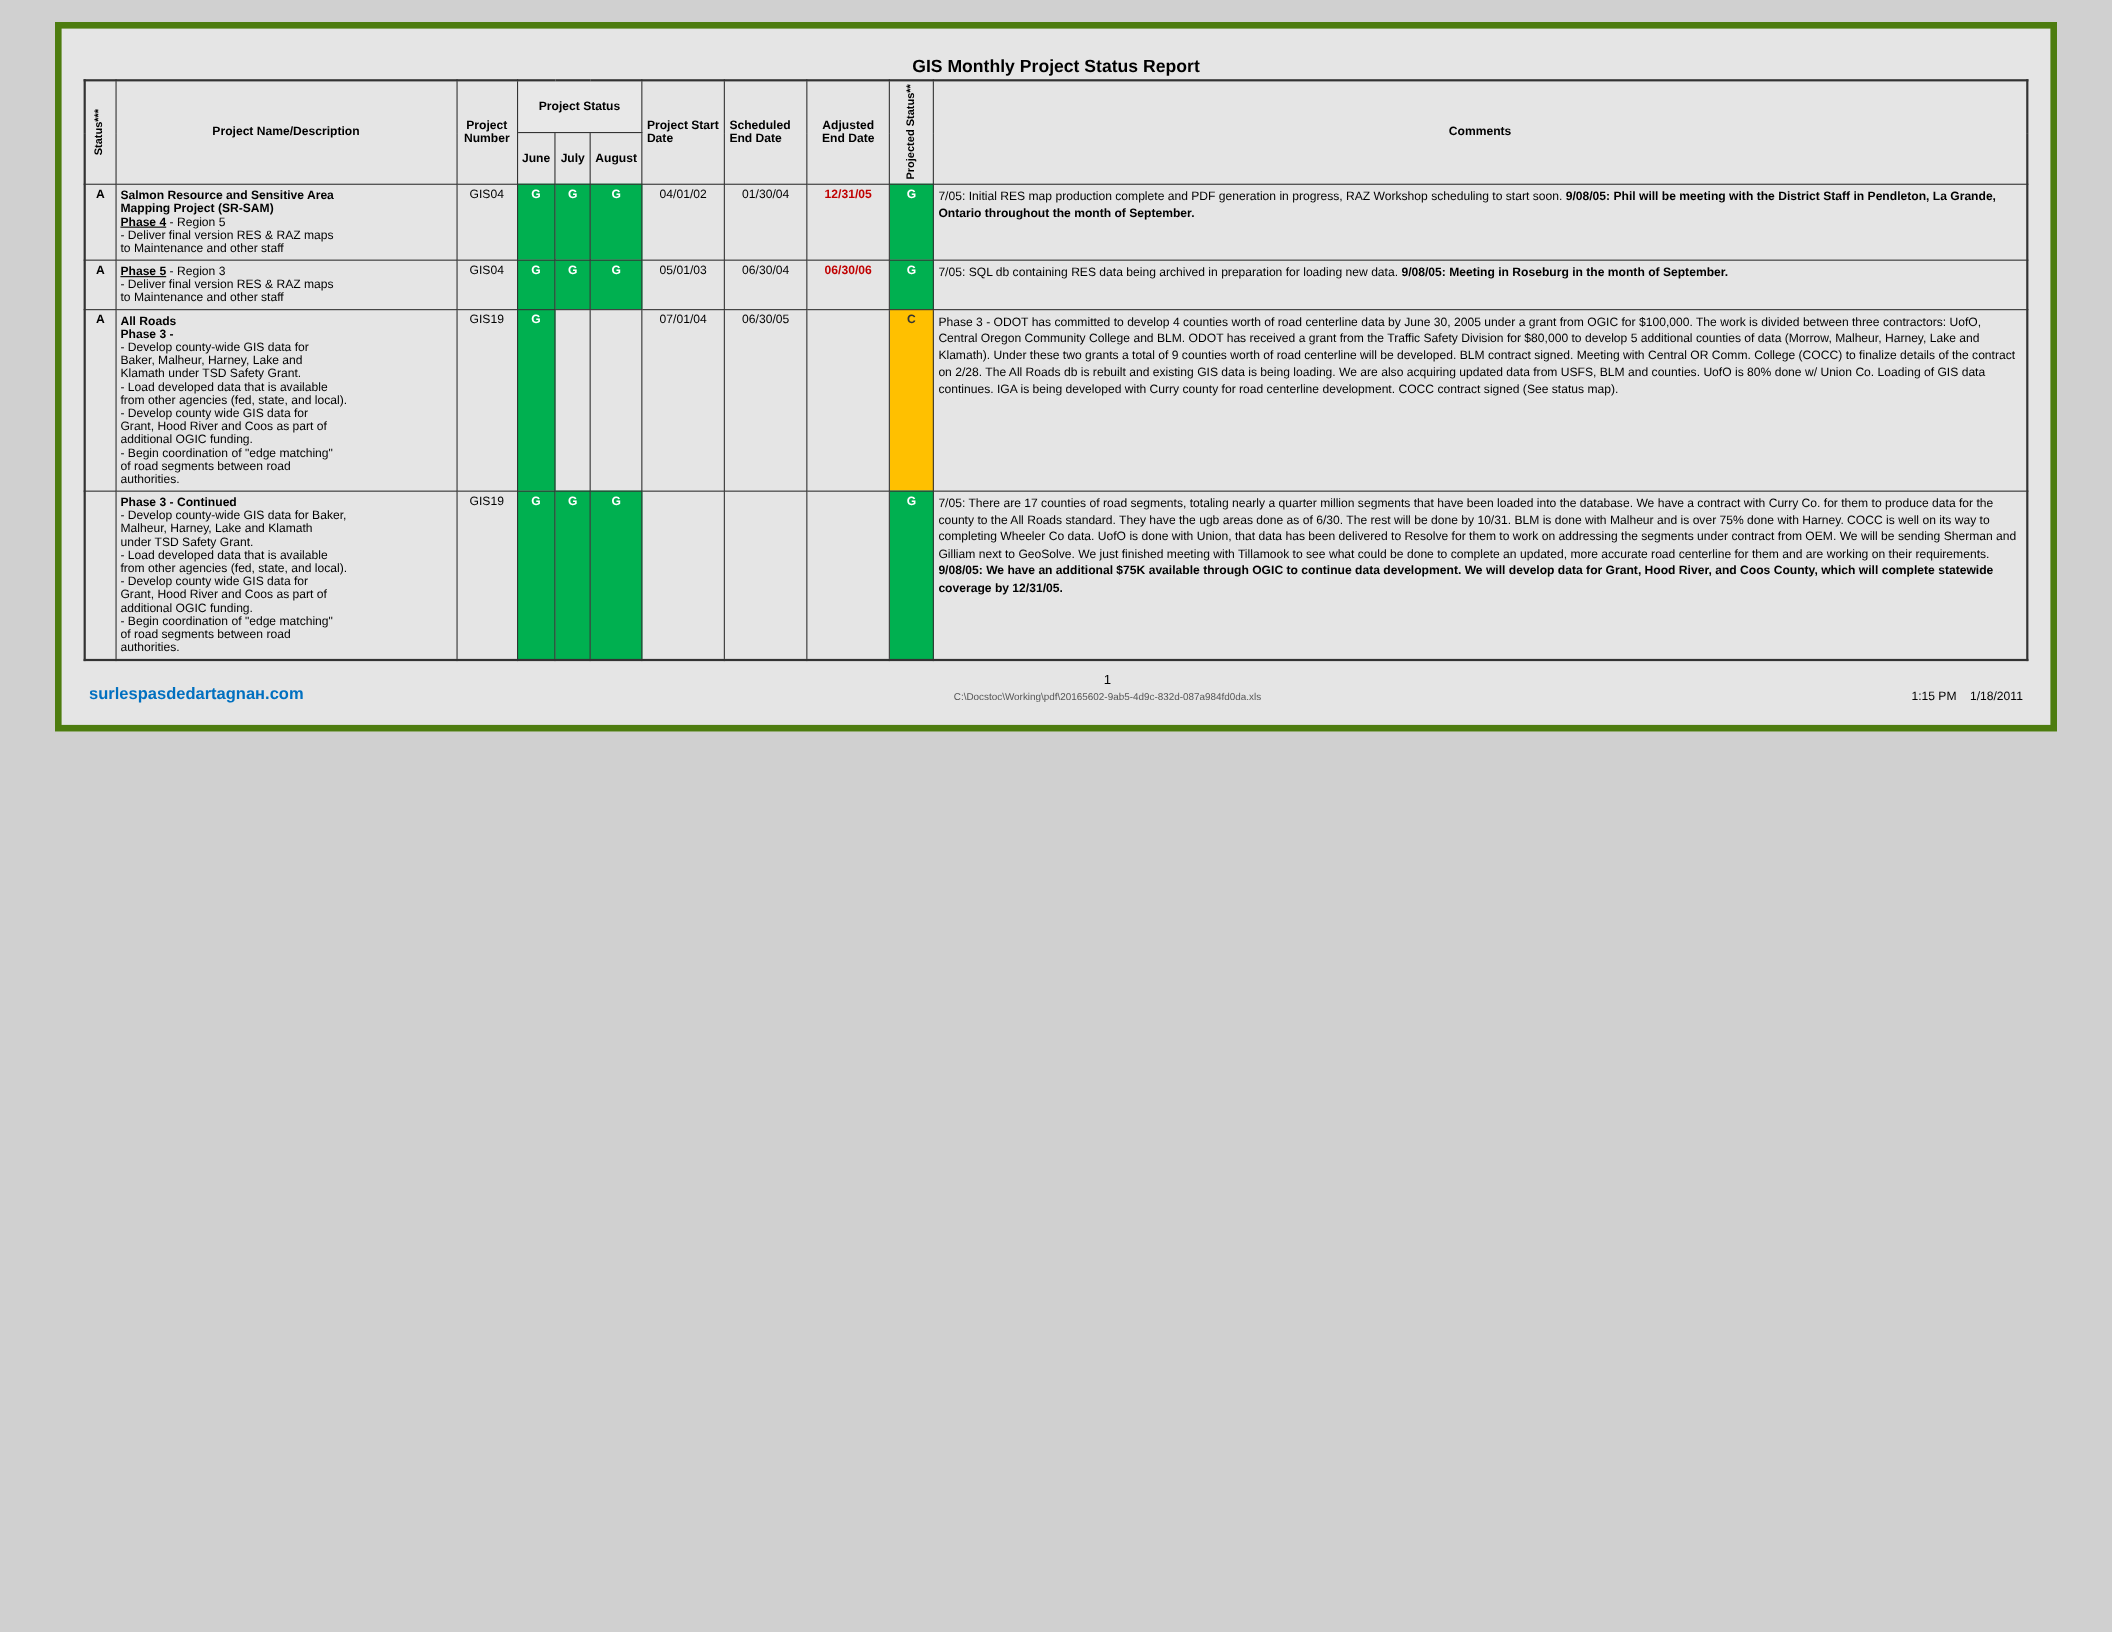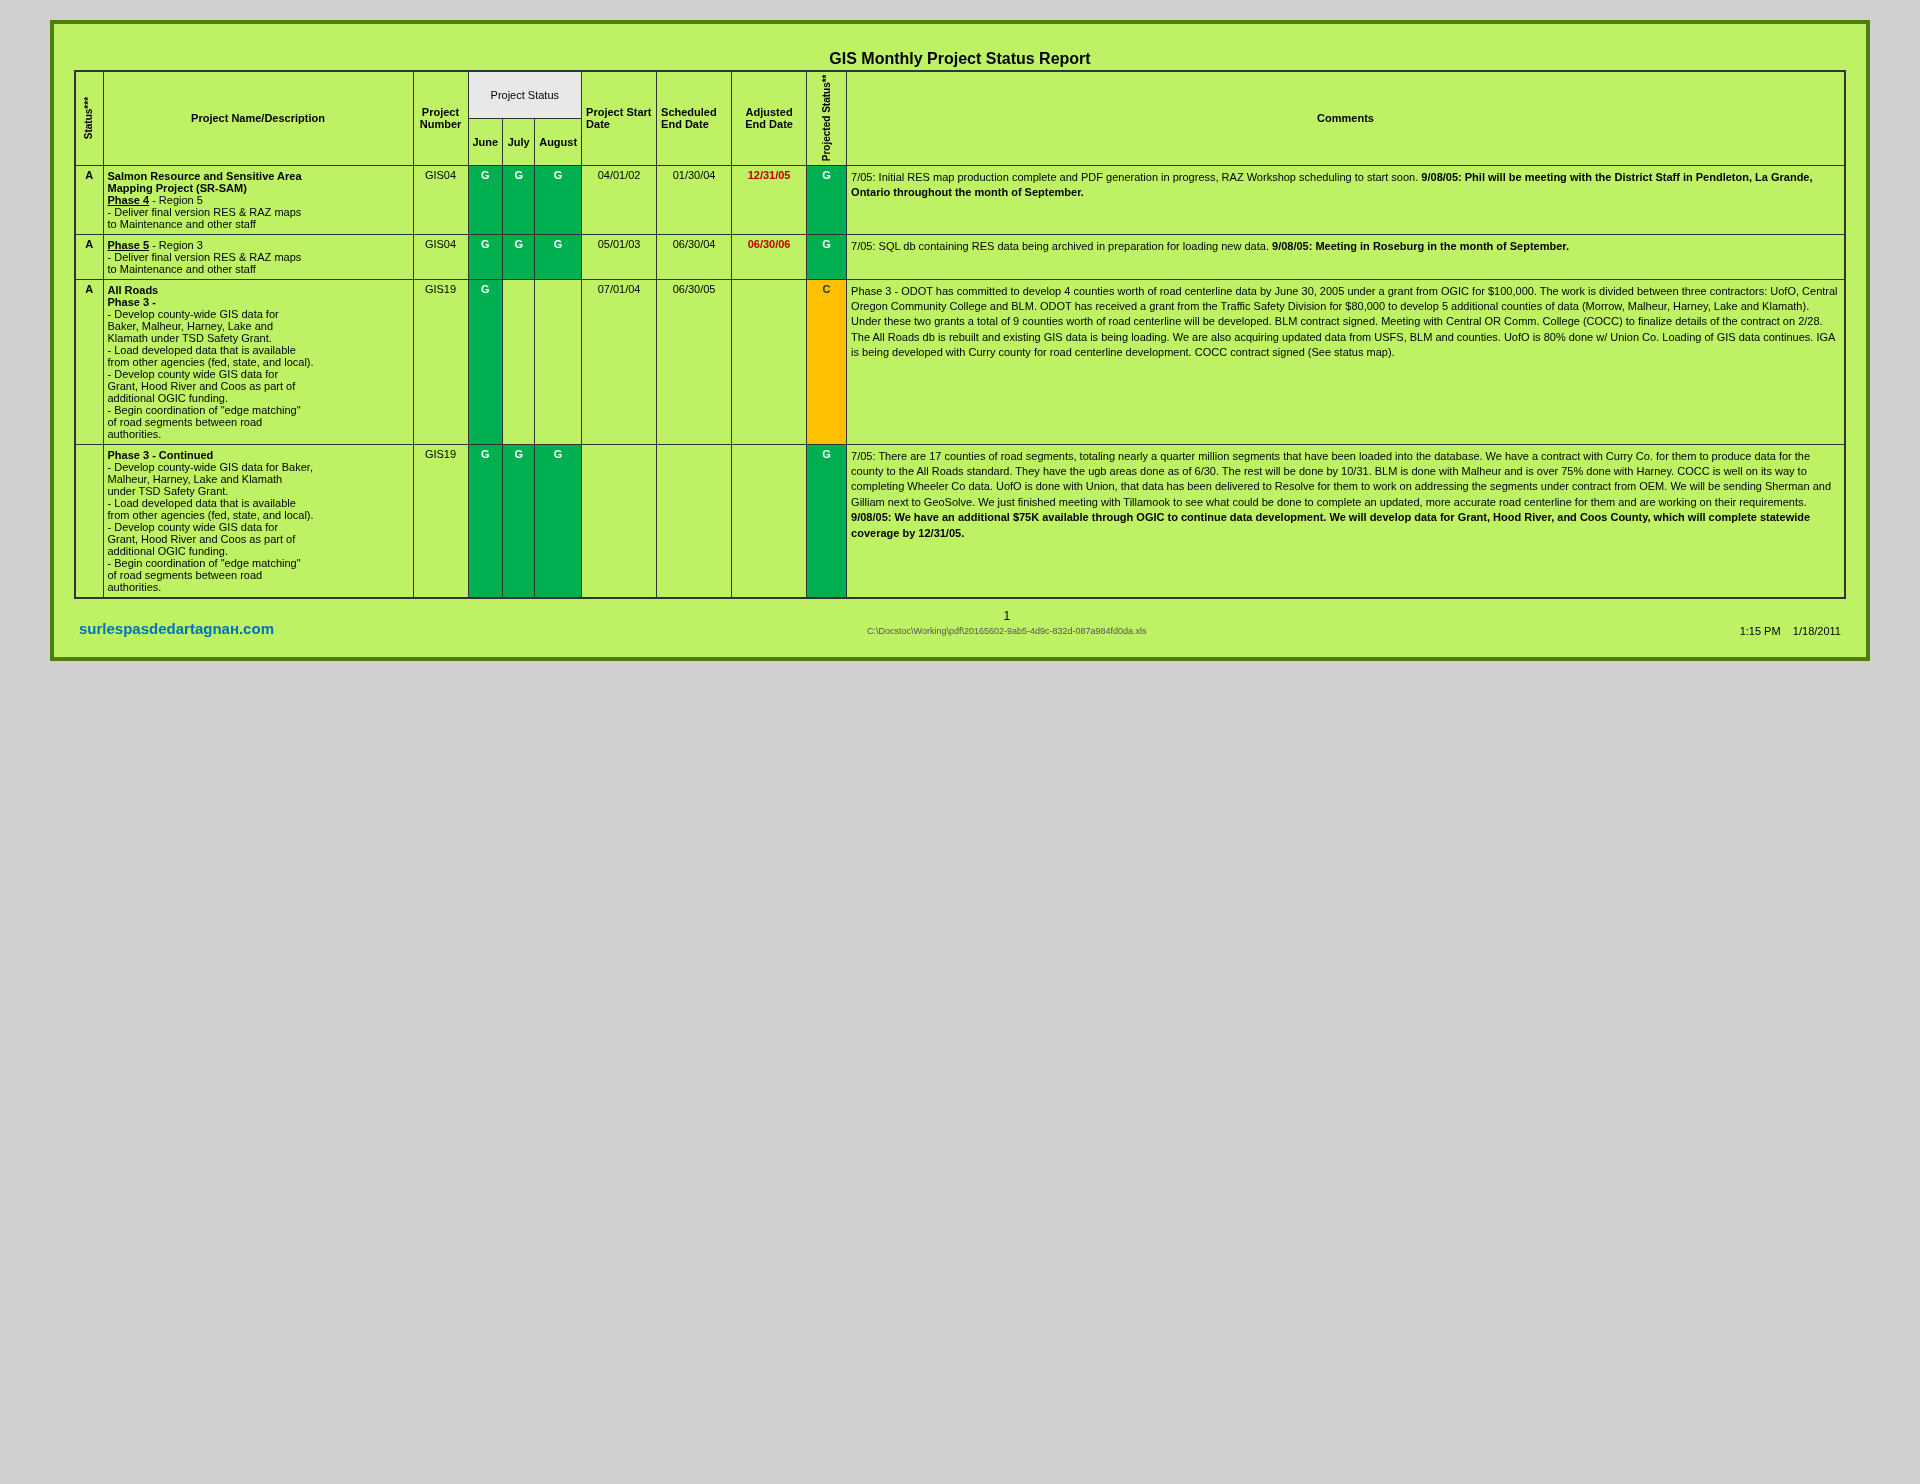--- a/index.html
+++ b/index.html
@@ -7,24 +7,24 @@
       background: #d0d0d0;
       font-family: Arial, sans-serif;
       font-size: 11px;
       display: flex;
       flex-direction: column;
       align-items: center;
       padding: 20px;
       min-height: 1484px;
     }
     .page {
-      background: #bef264;
+      background: #e5e5e5;
       width: 1820px;
       padding: 20px;
-      border: 4px solid #4d7c0f;
+      border: 6px solid #4d7c0f;
       position: relative;
     }
     .report-title {
       text-align: center;
       font-size: 16px;
       font-weight: bold;
       padding: 6px 0 2px 0;
     }
     .report-subtitle {
       text-align: center;
@@ -39,21 +39,21 @@
       border: 2px solid #333;
     }
     th, td {
       border: 1px solid #333;
       padding: 3px 4px;
       vertical-align: middle;
       font-size: 11px;
     }
     .project-status-header {
       text-align: center;
-      font-weight: normal;
+      font-weight: bold;
       background: #e8e8e8;
     }
     .col-status {
       width: 28px;
       text-align: center;
       font-weight: bold;
       writing-mode: vertical-rl;
       transform: rotate(180deg);
       white-space: nowrap;
     }

